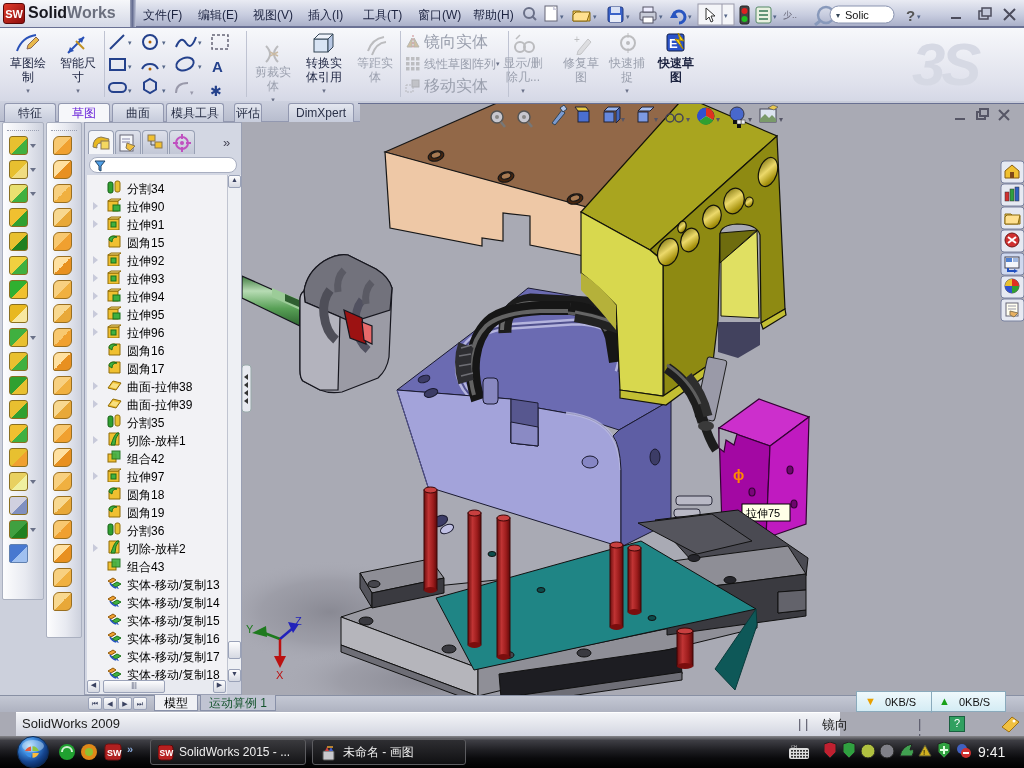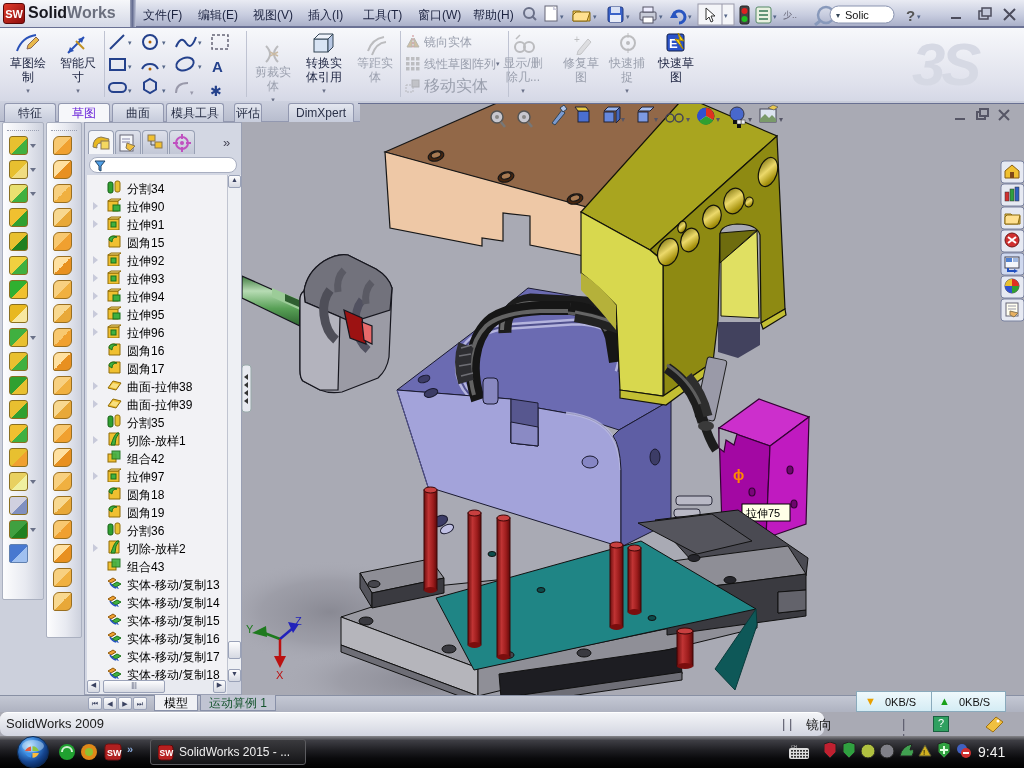--- a/index.html
+++ b/index.html
@@ -40,21 +40,21 @@
 .trow .tx{position:absolute;left:40px;top:2px;font-size:12px;color:#000;}
 .exp{position:absolute;left:6px;top:5px;width:0;height:0;border-left:5px solid #c8cada;border-top:4px solid transparent;border-bottom:4px solid transparent;}
 .tic{position:absolute;left:20px;top:1px;width:16px;height:15px;}
 #vsb{left:142px;top:52px;width:14px;height:505px;background:#eef0f4;border-left:1px solid #c0c4d0;}
 #hsb{left:2px;top:557px;width:140px;height:14px;background:#e8eaf0;}
 .sbtn{background:linear-gradient(#fdfdfe,#d6d9e2);border:1px solid #9aa2b8;border-radius:2px;font-size:7px;color:#3a4260;text-align:center;}
 
 #mtabs{left:0;top:695px;width:1024px;height:17px;background:linear-gradient(#c4c8d4,#aeb2c0);border-top:1px solid #8890a4;}
 .mtab{top:0px;height:16px;font-size:12px;text-align:center;border:1px solid #8890a8;border-top:none;}
 
-#sbar{left:0;top:712px;width:824px;height:24px;background:linear-gradient(#f4f5f8,#d2d5e0);border-top:1px solid #fff;font-size:13px;color:#1a1a1a;border-radius:7px;}
+#sbar{left:16px;top:712px;width:824px;height:24px;background:linear-gradient(#f4f5f8,#d2d5e0);border-top:1px solid #fff;font-size:13px;color:#1a1a1a;}
 
 #task{left:0;top:736px;width:1024px;height:32px;background:linear-gradient(#86868a 0%,#3e3e44 14%,#1e1e22 45%,#0a0a0c 70%,#000 100%);}
 .tbn{top:3px;height:26px;border:1px solid #5c5c60;border-radius:3px;color:#eee;font-size:12px;line-height:24px;}
 
 #net{left:856px;top:691px;width:150px;height:21px;background:linear-gradient(#eff9fc,#d4ecf4);border:1px solid #8aaabc;font-size:11px;color:#111;}
 </style></head><body>
 <svg class="abs" style="left:242px;top:103px" width="782" height="592" viewBox="242 103 782 592">
     <rect x="242" y="103" width="782" height="592" fill="#a9aab4"></rect>
     <defs>
       <radialGradient id="shad" cx="50%" cy="50%" r="50%">
@@ -427,21 +427,21 @@
     <svg style="position:absolute;left:12px;top:2px" width="24" height="24" opacity="0.5">
       <path d="M4,18 q4,-12 16,-14 M8,22 q4,-12 14,-13" stroke="#888" fill="none" stroke-width="2"></path>
     </svg>
     <div style="position:absolute;top:25px;width:100%;">等距实<br>体</div>
   </div>
 <div class="tsep abs" style="left:400px"></div>
 <svg class="abs" style="left:404px;top:33px" width="18" height="18" opacity="0.55">
     <path d="M3,14 l5,-9 v9 z M15,14 l-5,-9 v9 z" fill="#b89860" stroke="#887"></path>
     <line x1="9" y1="2" x2="9" y2="16" stroke="#a33" stroke-dasharray="2,1.5"></line>
   </svg>
-<div class="abs tbtn dis" style="left:424px;top:35px;font-size:12px">镜向实体</div>
+<div class="abs tbtn dis" style="left:424px;top:35px;font-size:16px">镜向实体</div>
 <svg class="abs" style="left:404px;top:55px" width="18" height="18" opacity="0.55">
     <rect x="2" y="2" width="3.5" height="3.5" fill="#999"></rect>
     <rect x="7" y="2" width="3.5" height="3.5" fill="#999"></rect>
     <rect x="12" y="2" width="3.5" height="3.5" fill="#999"></rect>
     <rect x="2" y="7" width="3.5" height="3.5" fill="#999"></rect>
     <rect x="7" y="7" width="3.5" height="3.5" fill="#999"></rect>
     <rect x="12" y="7" width="3.5" height="3.5" fill="#999"></rect>
     <rect x="2" y="12" width="3.5" height="3.5" fill="#999"></rect>
     <rect x="7" y="12" width="3.5" height="3.5" fill="#999"></rect>
     <rect x="12" y="12" width="3.5" height="3.5" fill="#999"></rect>
@@ -479,21 +479,21 @@
     </svg>
     <div style="position:absolute;top:25px;width:100%;">快速捕<br>捉</div>
     <div class="dd" style="position:absolute;bottom:1px;width:100%">▾</div>
   </div>
 <div class="abs tbtn" style="left:652px;top:31px;width:48px;height:68px">
     <svg style="position:absolute;left:12px;top:0" width="26" height="26">
       <rect x="3" y="3" width="17" height="17" rx="2" fill="#2a52c8" stroke="#13204a"></rect>
       <text x="5" y="17" font-size="13" font-weight="bold" fill="#fff">E</text>
       <path d="M14,2 l6,8 -5,-1 4,9 -8,-10 5,1 z" fill="#ffd820" stroke="#a80"></path>
     </svg>
-    <div style="position:absolute;top:25px;width:100%;">快速草<br>图</div>
+    <div style="position:absolute;top:25px;width:100%;font-weight:bold;">快速草<br>图</div>
   </div>
 <div id="ctabs" class="abs">
     <div class="abs ctab" style="left:4px;width:52px">特征</div>
     <div class="abs ctab act" style="left:58px;width:52px">草图</div>
     <div class="abs ctab" style="left:112px;width:52px">曲面</div>
     <div class="abs ctab" style="left:166px;width:58px">模具工具</div>
     <div class="abs ctab" style="left:234px;width:28px">评估</div>
     <div class="abs ctab" style="left:288px;width:66px">DimXpert</div>
   </div>
 <div class="abs" style="left:358px;top:101px;width:666px;height:3px;background:#c8ccda;border-bottom:1px solid #687092"></div>
@@ -927,20 +927,29 @@
       <rect x="47" y="1" width="16" height="16" rx="3" fill="#b02020" stroke="#701010"></rect>
       <text x="49" y="13" font-size="9" font-weight="bold" fill="#fff">SW</text>
       <text x="69" y="10" font-size="11" font-weight="bold" fill="#88aadd">»</text>
     </svg>
     <div class="abs tbn" style="left:150px;top:3px;width:156px;background:linear-gradient(#3a3a3e,#141416)">
       <svg style="position:absolute;left:7px;top:5px" width="16" height="16">
         <rect x="0" y="0" width="15" height="15" rx="3" fill="#b82020" stroke="#5c0808"></rect>
         <text x="1.5" y="11" font-size="8.5" font-weight="bold" fill="#fff">SW</text>
       </svg>
       <span style="position:absolute;left:28px">SolidWorks 2015 - ...</span>
+    </div>
+    <div class="abs tbn" style="left:312px;top:3px;width:154px;background:linear-gradient(#2e2e32,#101012)">
+      <svg style="position:absolute;left:8px;top:5px" width="16" height="16">
+        <rect x="2" y="6" width="11" height="9" rx="1" fill="#c8c8cc" stroke="#555"></rect>
+        <path d="M4,6 l2,-4 2,4 z" fill="#d04040"></path>
+        <path d="M8,6 l2,-4 2,4 z" fill="#4060d0"></path>
+        <path d="M6,2 h6" stroke="#e8a030" stroke-width="1.5"></path>
+      </svg>
+      <span style="position:absolute;left:30px">未命名 - 画图</span>
     </div>
     <svg style="position:absolute;left:788px;top:8px" width="24" height="18">
       <rect x="1" y="4" width="20" height="11" rx="2" fill="#ddd"></rect>
       <g fill="#333">
         <rect x="3" y="6" width="2" height="1.6"></rect>
         <rect x="6" y="6" width="2" height="1.6"></rect>
         <rect x="9" y="6" width="2" height="1.6"></rect>
         <rect x="12" y="6" width="2" height="1.6"></rect>
         <rect x="15" y="6" width="2" height="1.6"></rect>
         <rect x="18" y="6" width="2" height="1.6"></rect>

